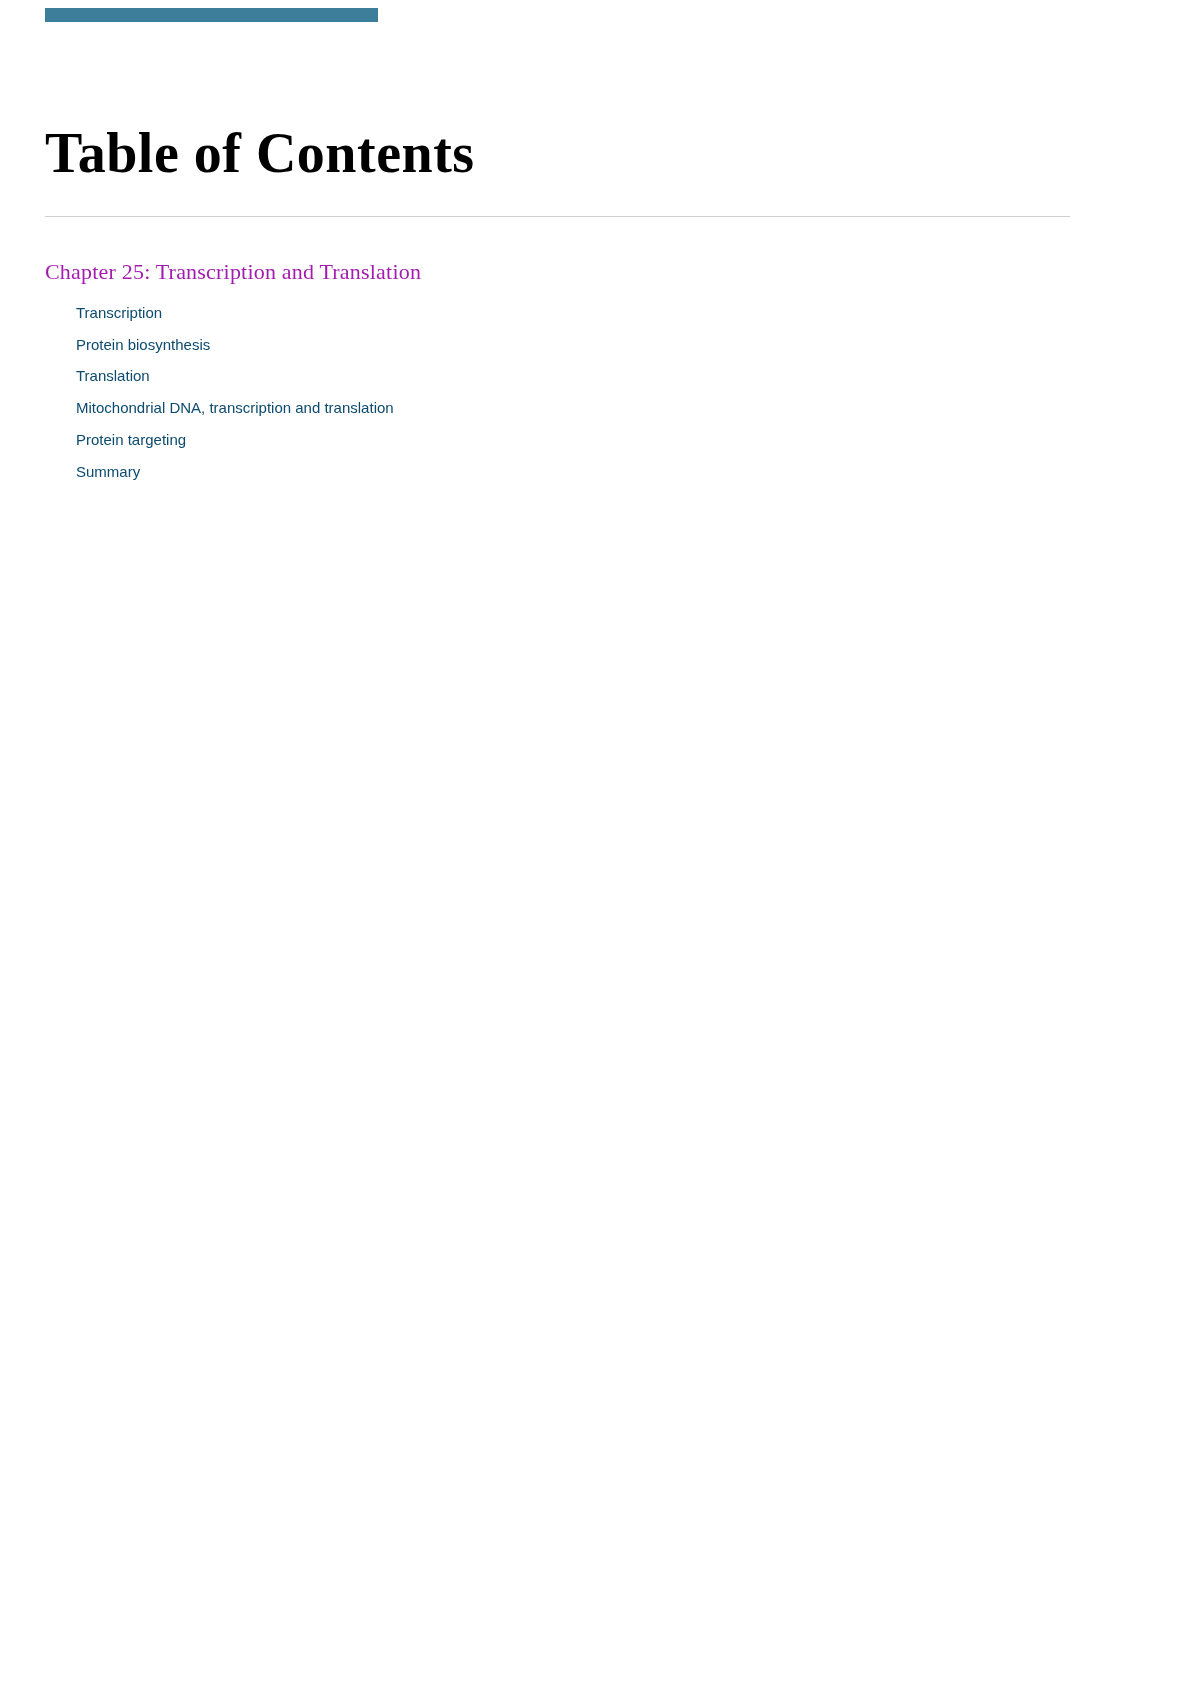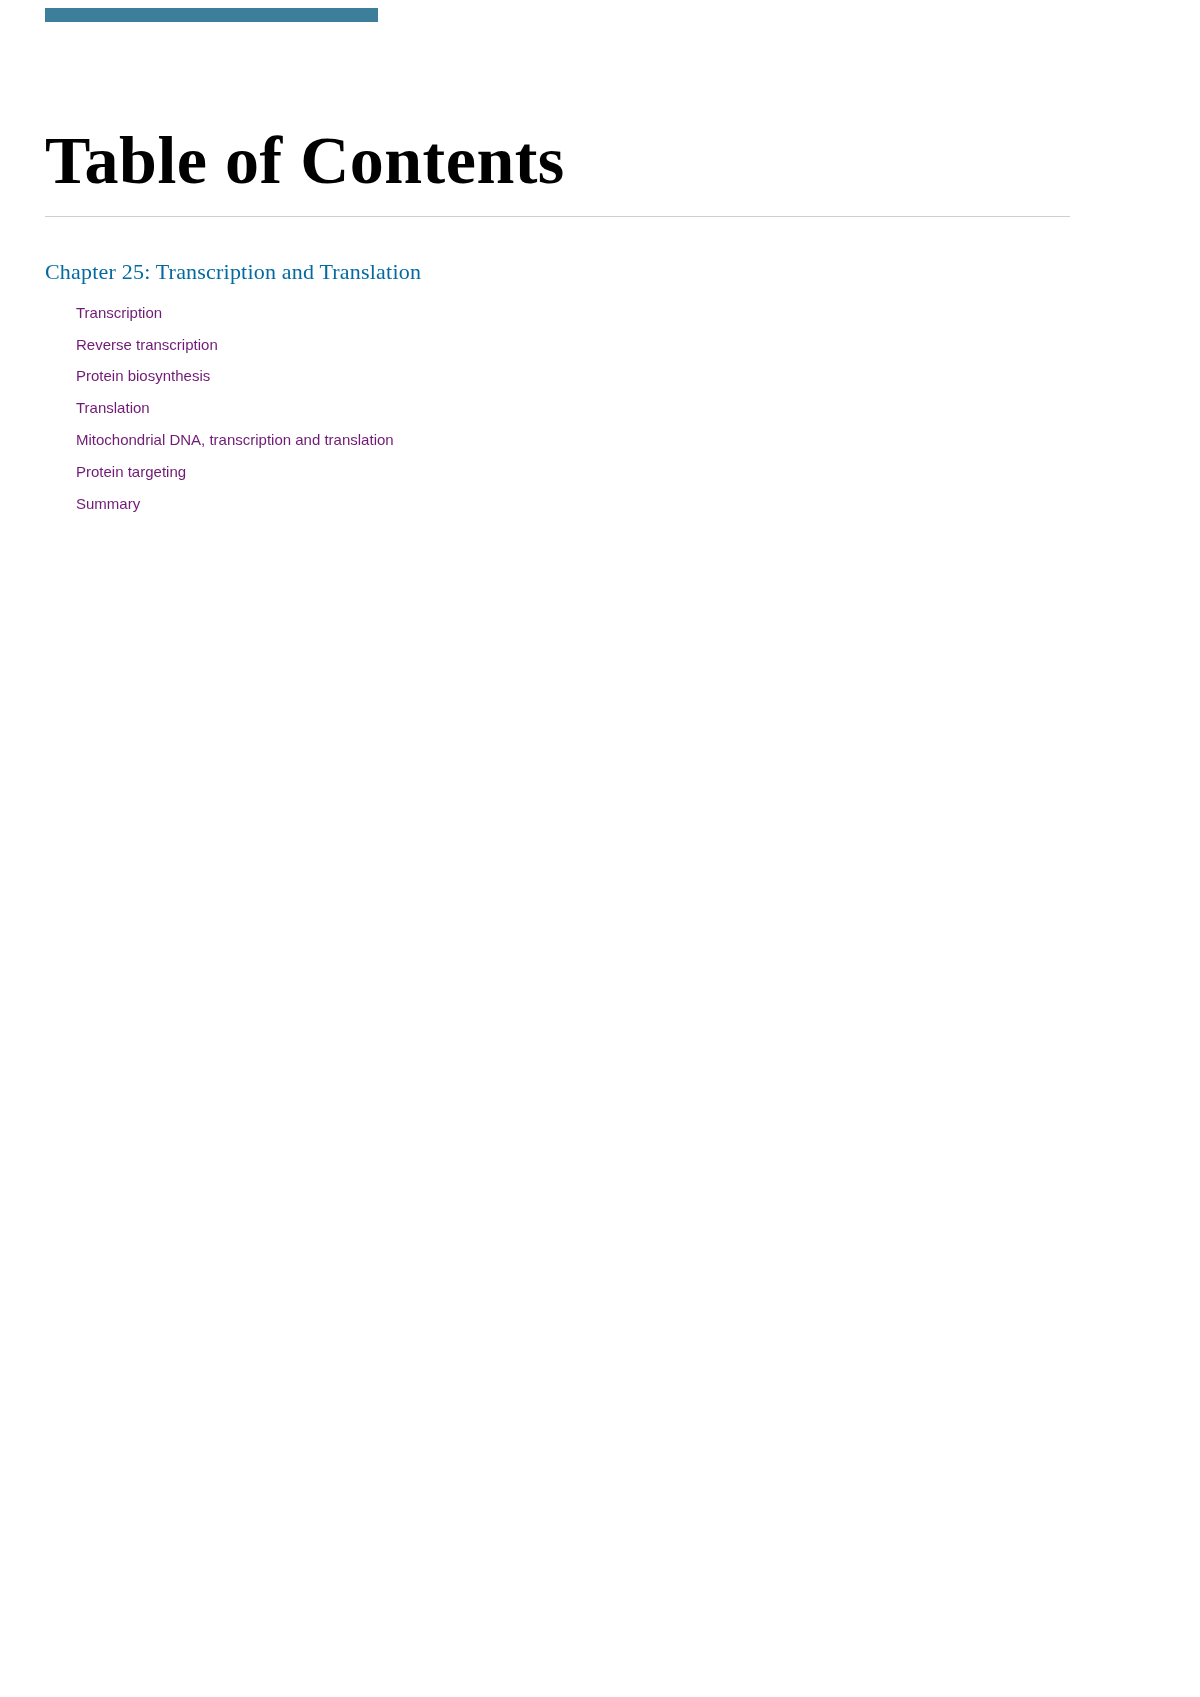--- a/index.html
+++ b/index.html
@@ -32,21 +32,21 @@
     background: #3d7f9a;
   }
 
   
   .doc-title {
     position: absolute;
     left: 45px;
     top: 123px;
     font-family: "Liberation Serif", serif;
     font-weight: bold;
-    font-size: 68px;
+    font-size: 56px;
     line-height: 1.1;
     color: #000000;
     letter-spacing: 0.5px;
     margin: 0;
   }
 
   
   .title-rule {
     position: absolute;
     left: 45px;
@@ -60,21 +60,21 @@
   .toc {
     position: absolute;
     left: 45px;
     top: 258px;
     width: 1030px;
   }
 
   .toc-chapter {
     font-family: "Liberation Serif", serif;
     font-size: 22px;
-    color: #0369a1;
+    color: #a21caf;
     line-height: 1.3;
     margin: 0 0 10px 0;
     display: block;
     text-decoration: none;
     letter-spacing: 0.2px;
   }
 
   .toc-entries {
     margin: 0;
     padding: 0;
@@ -85,21 +85,21 @@
     margin: 0;
     padding: 0;
   }
 
   .toc-entry-link {
     display: inline-block;
     margin-left: 31px;
     font-family: "Liberation Sans", sans-serif;
     font-size: 15px;
     line-height: 2.13;
-    color: #701a75;
+    color: #0c4a6e;
     text-decoration: none;
     text-align: right;
   }
 </style>
 </head>
 <body>
 
 <div class="page">
 
   <div class="accent-bar"></div>
@@ -108,23 +108,20 @@
 
   <div class="title-rule"></div>
 
   <div class="toc">
     <a class="toc-chapter" href="#">Chapter 25: Transcription and Translation</a>
     <ul class="toc-entries">
       <li class="toc-entry">
         <a class="toc-entry-link" href="#">Transcription</a>
       </li>
       <li class="toc-entry">
-        <a class="toc-entry-link" href="#">Reverse transcription</a>
-      </li>
-      <li class="toc-entry">
         <a class="toc-entry-link" href="#">Protein biosynthesis</a>
       </li>
       <li class="toc-entry">
         <a class="toc-entry-link" href="#">Translation</a>
       </li>
       <li class="toc-entry">
         <a class="toc-entry-link" href="#">Mitochondrial DNA, transcription and translation</a>
       </li>
       <li class="toc-entry">
         <a class="toc-entry-link" href="#">Protein targeting</a>

